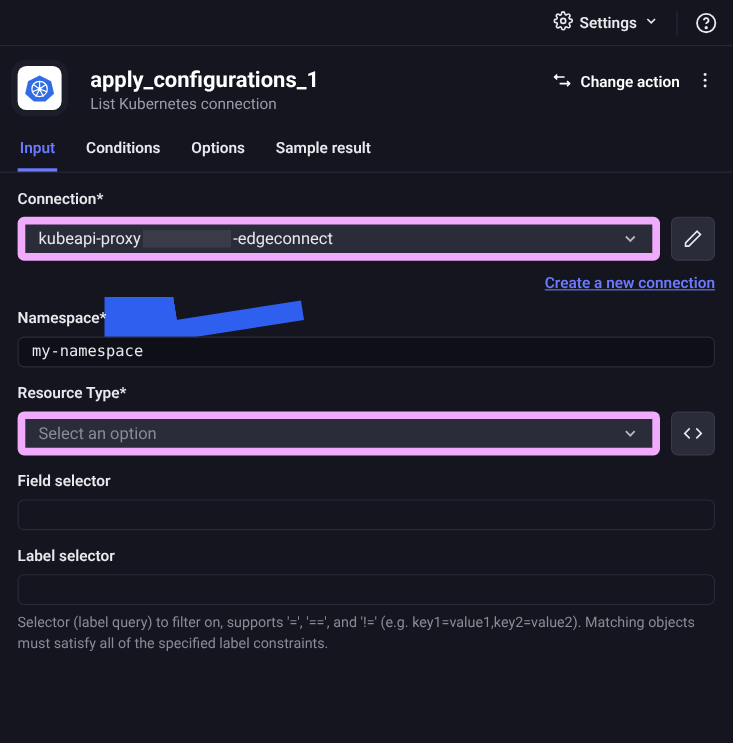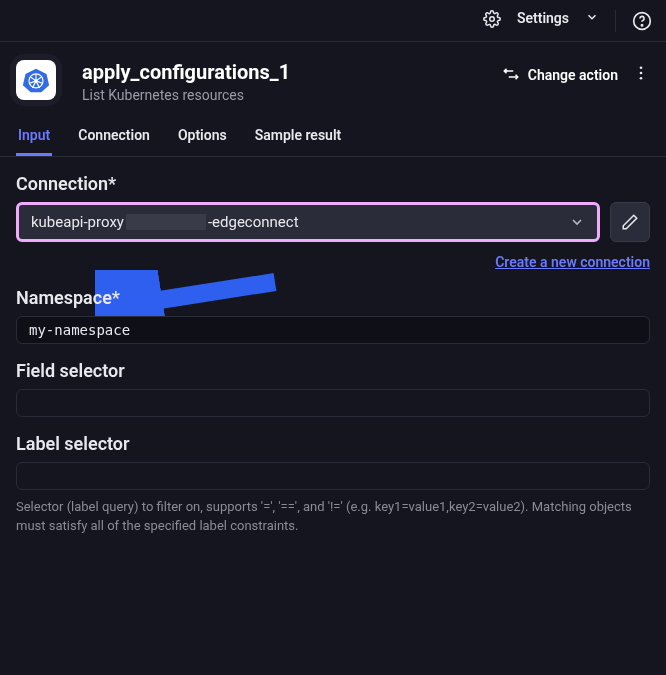--- a/index.html
+++ b/index.html
@@ -12,21 +12,21 @@
   }
 
   
   .topbar {
     height: 42px;
     display: flex; align-items: center; justify-content: flex-end;
     padding: 0 14px; gap: 10px;
     border-bottom: 1px solid #2a2b38;
   }
   .settings-btn {
-    display: flex; align-items: flex-start; gap: 16px;
+    display: flex; align-items: center; gap: 6px;
     color: #e9e9ed; font-weight: 600; font-size: 14px;
     cursor: pointer;
   }
   .icon-btn { display:flex; align-items:center; justify-content:center; cursor:pointer; }
   .divider-v { width:1px; height:22px; background:#2a2b38; margin:0 6px; }
 
   
   .header {
     display:flex; align-items:flex-start; padding:18px 16px 6px 16px; gap:26px;
   }
@@ -46,26 +46,26 @@
   
   .tabs {
     display:flex; gap:24px; padding:0 16px; margin-top:18px;
     border-bottom:1px solid #2a2b38;
   }
   .tab { font-size:14px; font-weight:600; color:#e9e9ed; padding:0 2px 10px 2px; cursor:pointer; border-bottom:3px solid transparent;}
   .tab.active { color:#6b79ff; border-bottom-color:#6b79ff; }
 
   
   .form { padding:16px; }
-  .label { display:block; font-size:18px; font-weight:600; margin-bottom:8px; }
+  .label { display:block; font-size:14px; font-weight:600; margin-bottom:8px; }
   .row { display:flex; gap:10px; align-items:center; }
 
   .select {
     flex:1; height:40px;
-    background:#2a2c3a; border:3px solid #f0abfc; border-radius:6px;
+    background:#2a2c3a; border:7px solid #f0abfc; border-radius:6px;
     display:flex; align-items:center; padding:0 12px;
     font-size:15px; color:#e9e9ed; cursor:pointer;
     position:relative;
   }
   .select.placeholder { color:#8a8b97; }
   .chev-container { margin-left:auto; display:flex; align-items:center;}
   .redact { display:inline-block; width:80px; height:16px; background:#3a3b49; vertical-align:middle; margin:0 2px;}
 
   .square-btn {
     width:40px; height:40px; border-radius:6px;
@@ -137,21 +137,21 @@
         <line x1="24" y1="20" x2="16" y2="17"></line>
           <line x1="20" y1="25" x2="16" y2="17"></line>
         <line x1="12" y1="25" x2="16" y2="17"></line>
           <line x1="8" y1="20" x2="16" y2="17"></line>
         <line x1="9" y1="12" x2="16" y2="17"></line>
       </g>
     </svg>
   </div>
   <div class="title-block">
     <div class="title">apply_configurations_1</div>
-    <div class="subtitle">List Kubernetes resources</div>
+    <div class="subtitle">List Kubernetes connection</div>
   </div>
   <div class="header-actions">
     <div class="change-action">
       <span>
         <svg width="18" height="18" viewBox="0 0 24 24" fill="none" stroke="#fff" stroke-width="2">
           <polyline points="7 8 3 8 3 8"></polyline>
             <path d="M3 8 L15 8"></path>
             <polyline points="6 5 3 8 6 11"></polyline>
           <path d="M21 16 L9 16"></path>
             <polyline points="18 13 21 16 18 19"></polyline>
@@ -164,21 +164,21 @@
         <circle cx="12" cy="5" r="1.8"></circle>
           <circle cx="12" cy="12" r="1.8"></circle>
           <circle cx="12" cy="19" r="1.8"></circle>
       </svg>
     </div>
   </div>
 </div>
 
 <div class="tabs">
   <div class="tab active">Input</div>
-  <div class="tab">Connection</div>
+  <div class="tab">Conditions</div>
   <div class="tab">Options</div>
   <div class="tab">Sample result</div>
 </div>
 
 <div class="form">
 
   <div class="field-block">
     <div class="label">Connection*</div>
     <div class="row">
       <div class="select">
@@ -209,20 +209,39 @@
       </marker>
     </defs>
     <line x1="180" y1="12" x2="14" y2="38" stroke="#2e5fef" stroke-width="18" marker-end="url(#ah)"></line>
   </svg>
 
   <div class="field-block">
     <div class="label">Namespace*</div>
     <input class="text-input" value="my-namespace" style="">
   </div>
 
+  <div class="field-block">
+    <div class="label">Resource Type*</div>
+    <div class="row">
+      <div class="select placeholder">
+        <span>Select an option</span>
+        <span class="chev-container">
+          <svg width="16" height="16" viewBox="0 0 24 24" fill="none" stroke="#b5b6c0" stroke-width="2.5">
+              <polyline points="6 9 12 15 18 9"></polyline>
+            </svg>
+        </span>
+      </div>
+      <div class="square-btn">
+        <svg width="18" height="18" viewBox="0 0 24 24" fill="none" stroke="#e9e9ed" stroke-width="2">
+          <polyline points="16 18 22 12 16 6"></polyline>
+            <polyline points="8 6 2 12 8 18"></polyline>
+        </svg>
+      </div>
+    </div>
+  </div>
 
   <div class="field-block">
     <div class="label">Field selector</div>
     <input class="text-input empty" value="" style="">
   </div>
 
   <div class="field-block">
     <div class="label">Label selector</div>
     <input class="text-input empty" value="" style="">
     <div class="helper">Selector (label query) to filter on, supports '=', '==', and '!=' (e.g. key1=value1,key2=value2). Matching objects must satisfy all of the specified label constraints.</div>

